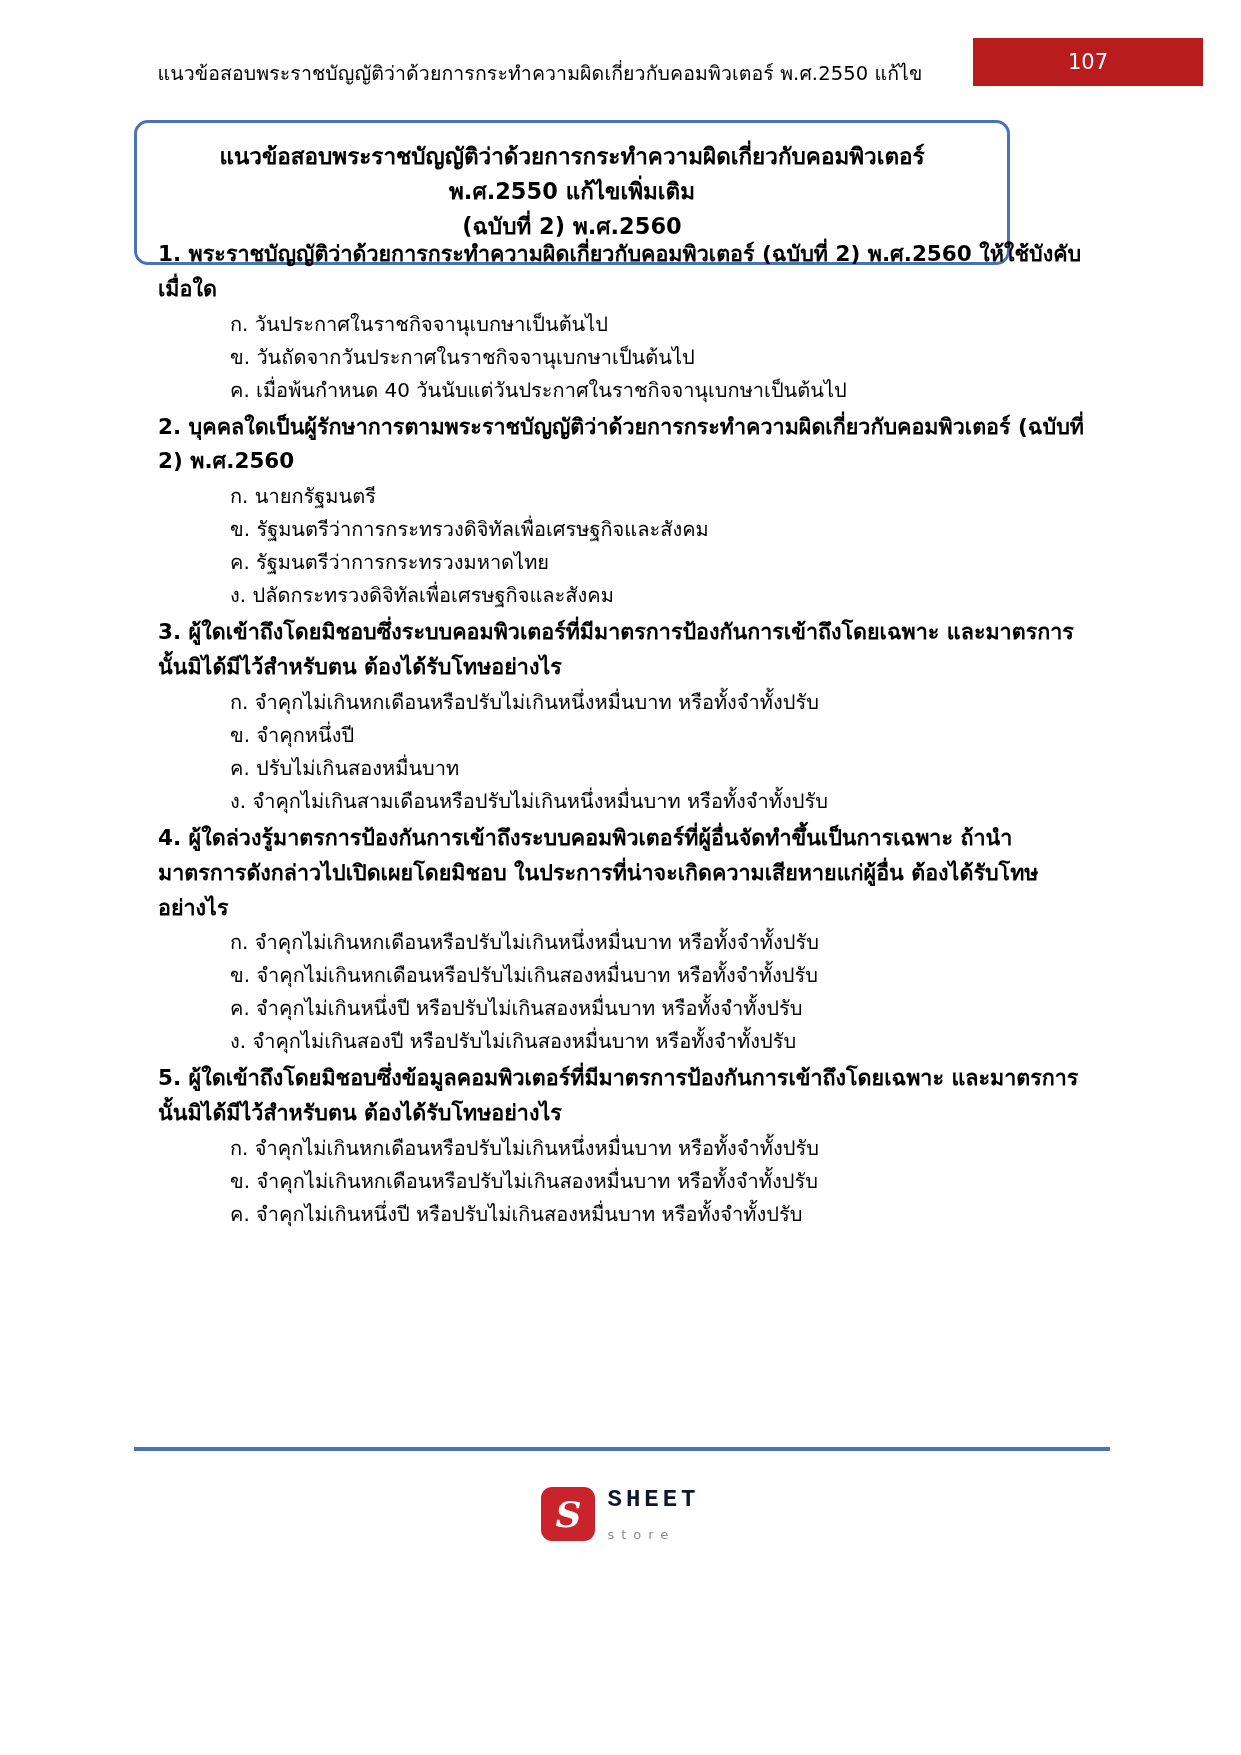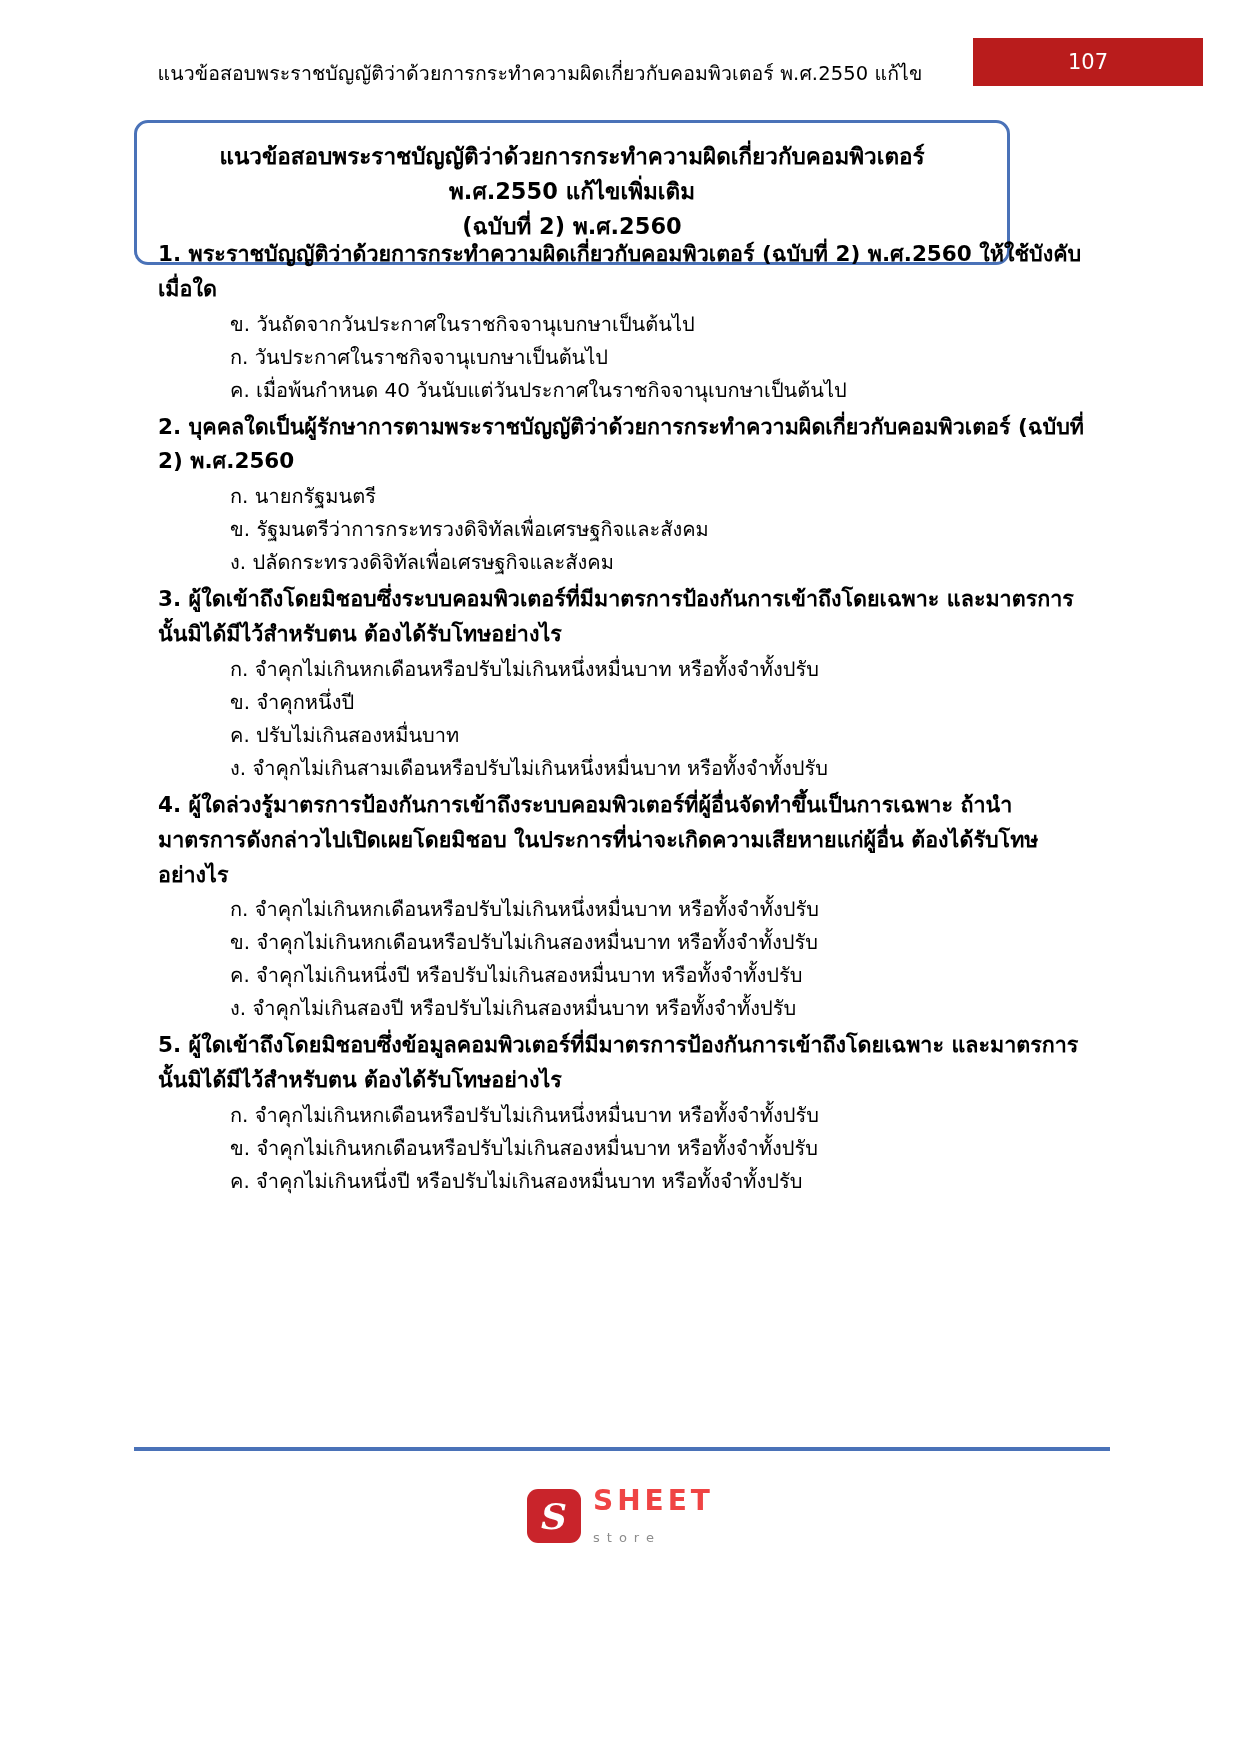--- a/index.html
+++ b/index.html
@@ -133,24 +133,25 @@
     font-size: 36px;
     line-height: 1;
   }
   .logo-text {
     display: flex;
     flex-direction: column;
     align-items: flex-start;
     line-height: 1;
   }
   .logo-word {
-    font-size: 28px;
+    font-size: 24px;
     font-weight: bold;
     letter-spacing: 4px;
-    color: #ef4444;
+    color: #0f172a;
+    font-family: Liberation Mono, monospace;
   }
   .logo-sub {
     font-size: 13px;
     letter-spacing: 7px;
     color: #8c8c8c;
     margin-top: 16px;
   }
 </style>
 </head>
 <body>
@@ -166,29 +167,30 @@
 
   <div class="title-box">
     <div class="title-line">แนวข้อสอบพระราชบัญญัติว่าด้วยการกระทำความผิดเกี่ยวกับคอมพิวเตอร์ พ.ศ.2550 แก้ไขเพิ่มเติม</div>
     <div class="title-line">(ฉบับที่ 2) พ.ศ.2560</div>
   </div>
 
   <div class="content">
 
     <p class="question">1. พระราชบัญญัติว่าด้วยการกระทำความผิดเกี่ยวกับคอมพิวเตอร์ (ฉบับที่ 2) พ.ศ.2560 ให้ใช้บังคับเมื่อใด</p>
     <ul class="choices">
+      <li class="choice">ก. วันประกาศในราชกิจจานุเบกษาเป็นต้นไป</li>
       <li class="choice">ข. วันถัดจากวันประกาศในราชกิจจานุเบกษาเป็นต้นไป</li>
-      <li class="choice">ก. วันประกาศในราชกิจจานุเบกษาเป็นต้นไป</li>
       <li class="choice">ค. เมื่อพ้นกำหนด 40 วันนับแต่วันประกาศในราชกิจจานุเบกษาเป็นต้นไป</li>
     </ul>
 
     <p class="question">2. บุคคลใดเป็นผู้รักษาการตามพระราชบัญญัติว่าด้วยการกระทำความผิดเกี่ยวกับคอมพิวเตอร์ (ฉบับที่ 2) พ.ศ.2560</p>
     <ul class="choices">
       <li class="choice">ก. นายกรัฐมนตรี</li>
       <li class="choice">ข. รัฐมนตรีว่าการกระทรวงดิจิทัลเพื่อเศรษฐกิจและสังคม</li>
+      <li class="choice">ค. รัฐมนตรีว่าการกระทรวงมหาดไทย</li>
       <li class="choice">ง. ปลัดกระทรวงดิจิทัลเพื่อเศรษฐกิจและสังคม</li>
     </ul>
 
     <p class="question">3. ผู้ใดเข้าถึงโดยมิชอบซึ่งระบบคอมพิวเตอร์ที่มีมาตรการป้องกันการเข้าถึงโดยเฉพาะ และมาตรการนั้นมิได้มีไว้สำหรับตน ต้องได้รับโทษอย่างไร</p>
     <ul class="choices">
       <li class="choice">ก. จำคุกไม่เกินหกเดือนหรือปรับไม่เกินหนึ่งหมื่นบาท หรือทั้งจำทั้งปรับ</li>
       <li class="choice">ข. จำคุกหนึ่งปี</li>
       <li class="choice">ค. ปรับไม่เกินสองหมื่นบาท</li>
       <li class="choice">ง. จำคุกไม่เกินสามเดือนหรือปรับไม่เกินหนึ่งหมื่นบาท หรือทั้งจำทั้งปรับ</li>
     </ul>

